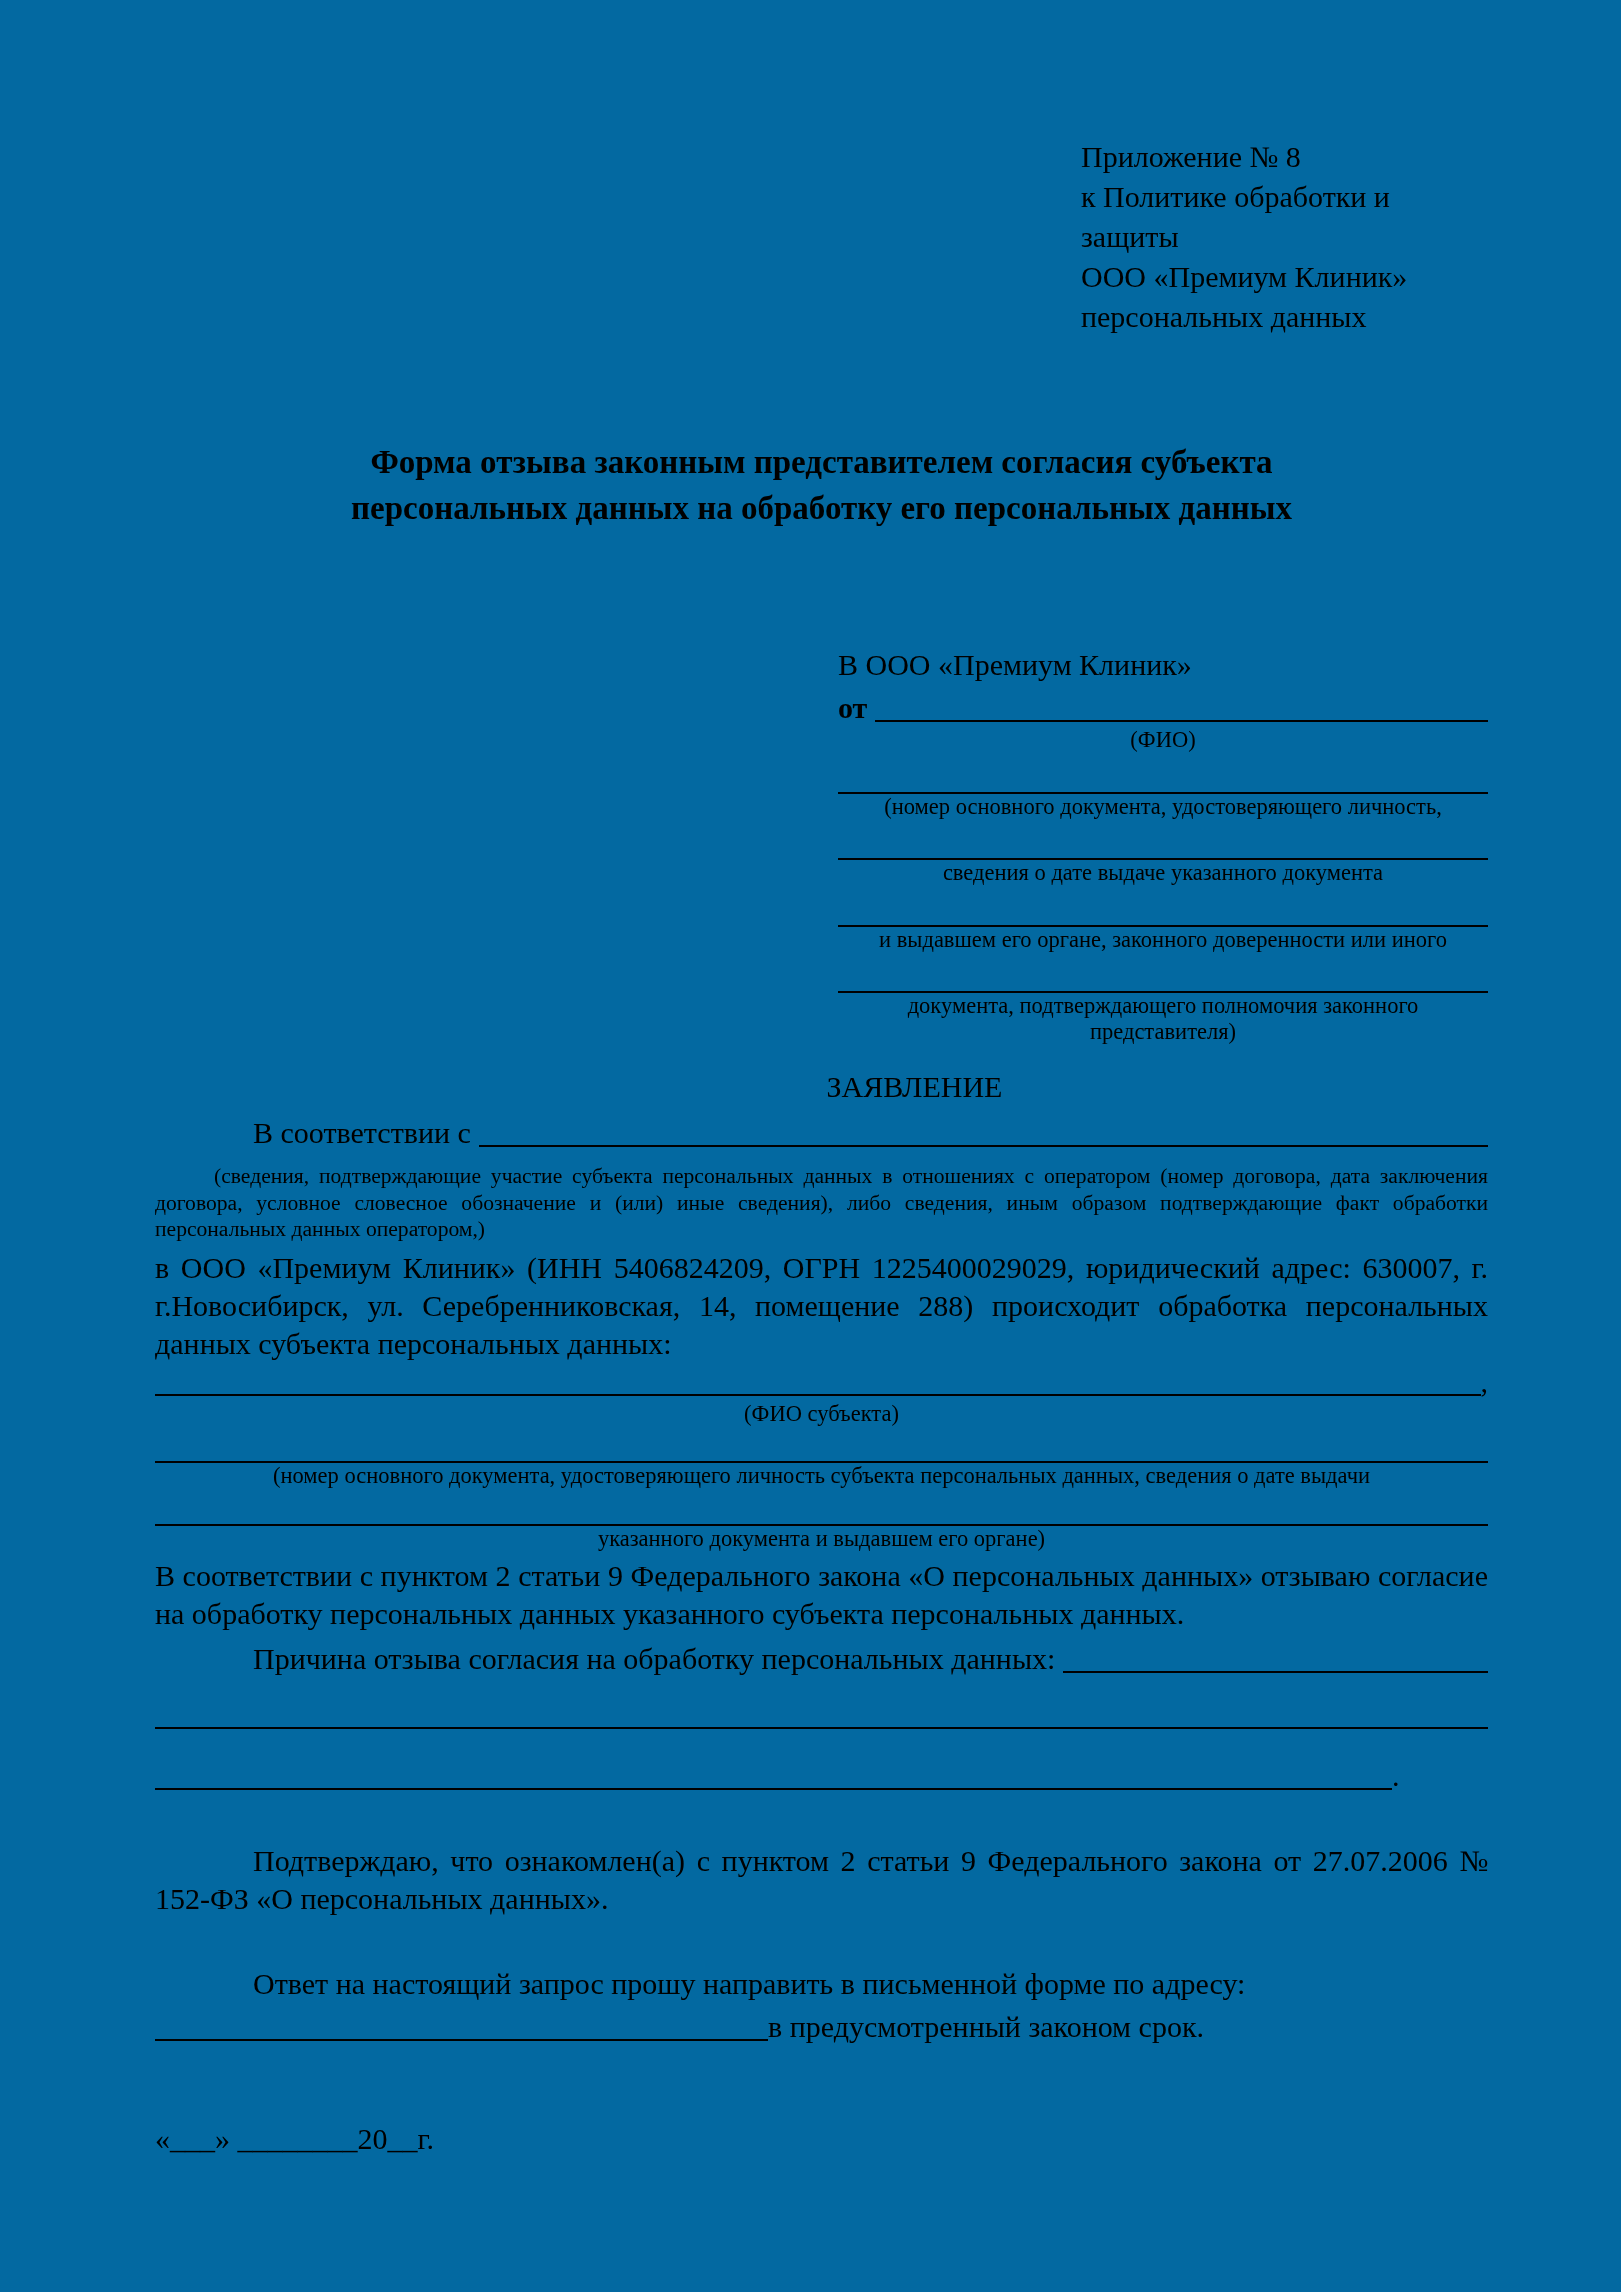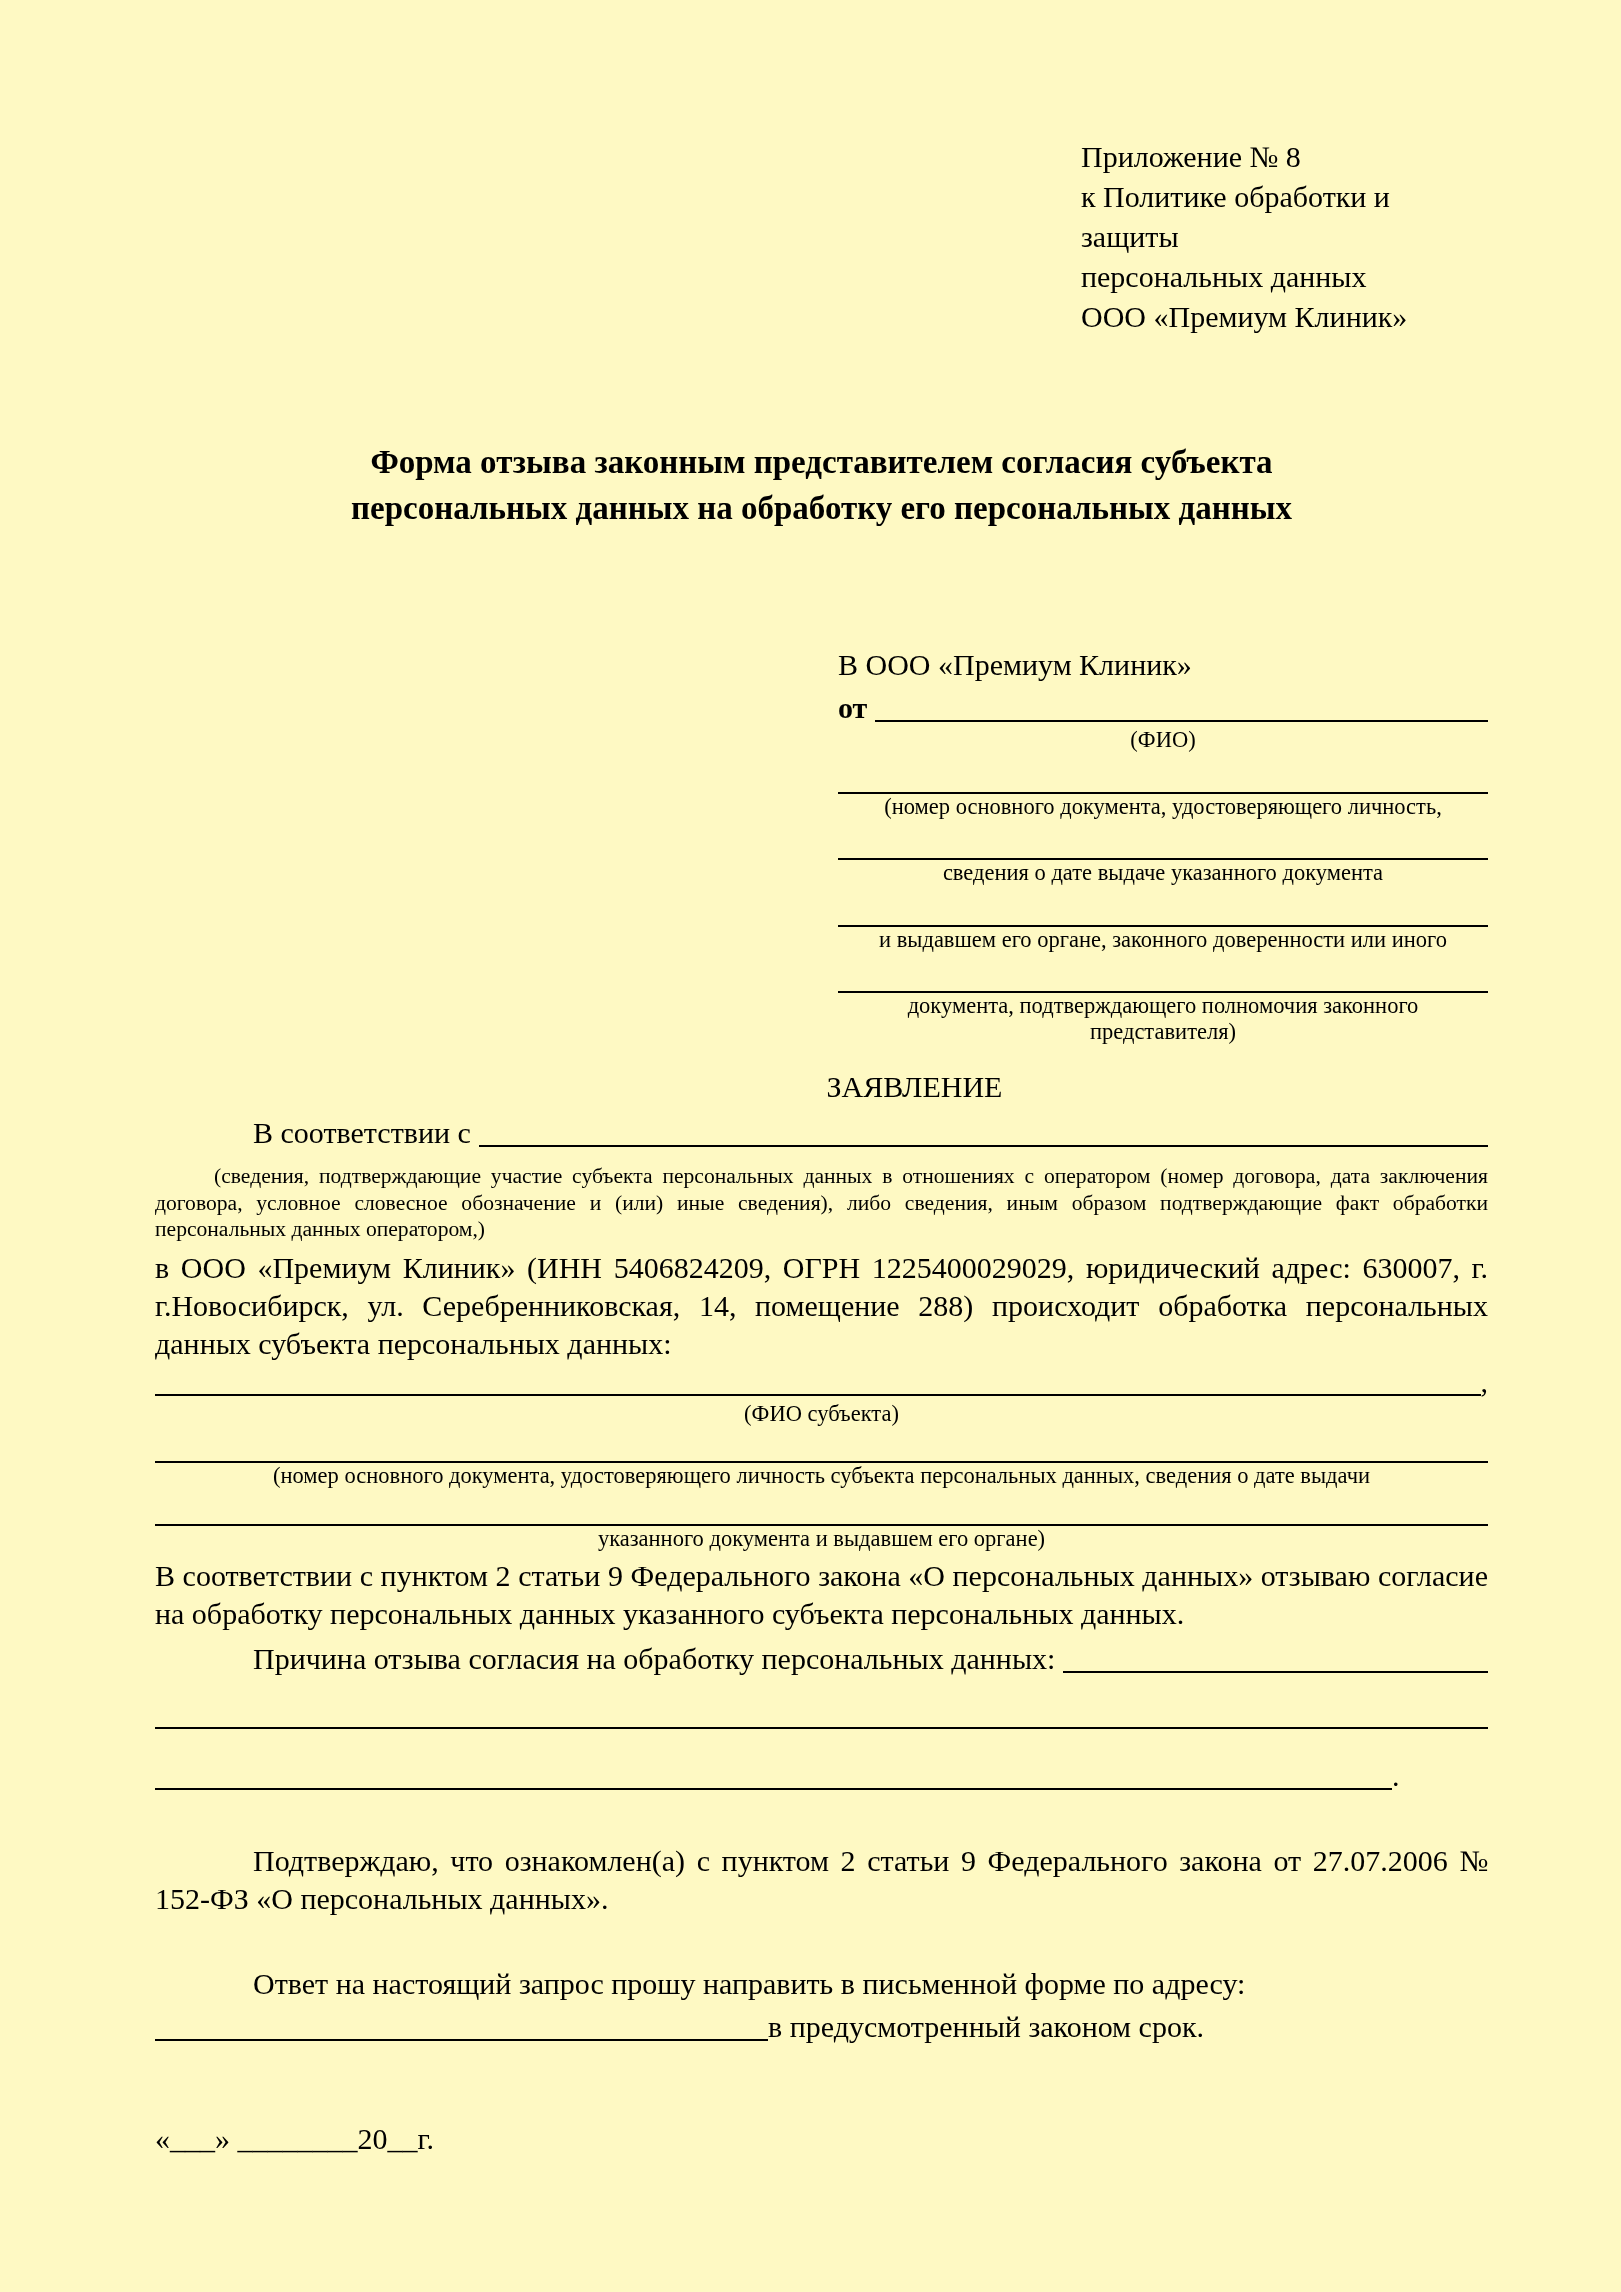--- a/index.html
+++ b/index.html
@@ -1,21 +1,21 @@
 <!DOCTYPE html>
 <html><head>
 <meta charset="utf-8">
 <style>
   html, body { margin: 0; padding: 0; background: #ffffff; }
   .page {
     position: relative;
     width: 1621px;
     height: 2293px;
     margin: 0 auto;
-    background: #fef9c3;
+    background: #0369a1;
     box-sizing: border-box;
     padding: 137px 133px 0 155px;
     font-family: "Liberation Serif", "DejaVu Serif", serif;
     color: #000000;
     font-size: 30px;
     line-height: 38px;
     overflow: hidden;
   }
   
   .appendix { margin-left: 926px; line-height: 40px; }
@@ -82,22 +82,22 @@
   .sig-line { width: 412px; border-bottom: 2.9px solid #000; height: 1em; margin-bottom: 4.9px; }
 </style>
 </head>
 <body>
 
 <div class="page">
 
   <div class="appendix">
     <div>Приложение № 8</div>
     <div>к Политике обработки и защиты</div>
+    <div>ООО «Премиум Клиник»</div>
     <div>персональных данных</div>
-    <div>ООО «Премиум Клиник»</div>
   </div>
 
   <div class="doc-title">
     <div>Форма отзыва законным представителем согласия субъекта</div>
     <div>персональных данных на обработку его персональных данных</div>
   </div>
 
   <div class="addressee">
     <div class="addr-to">В ООО «Премиум Клиник»</div>
     <div class="row from-row">

